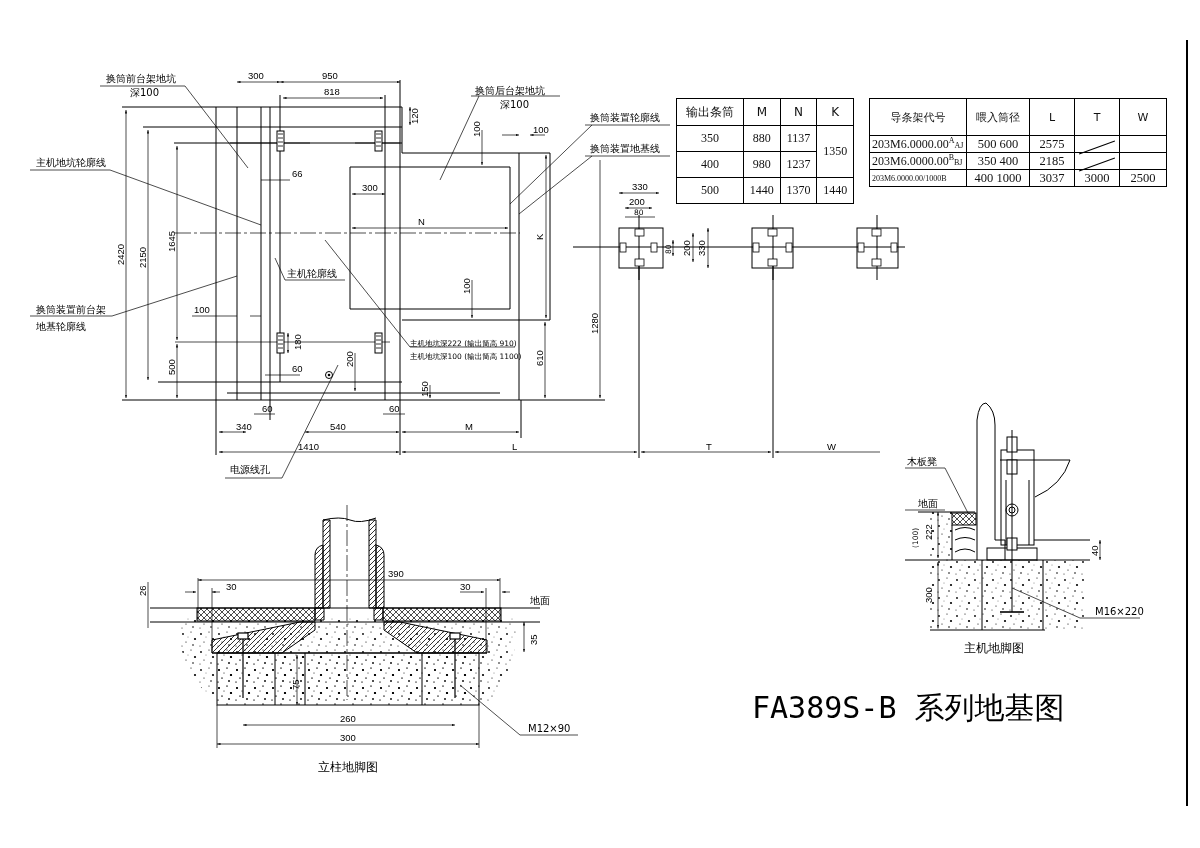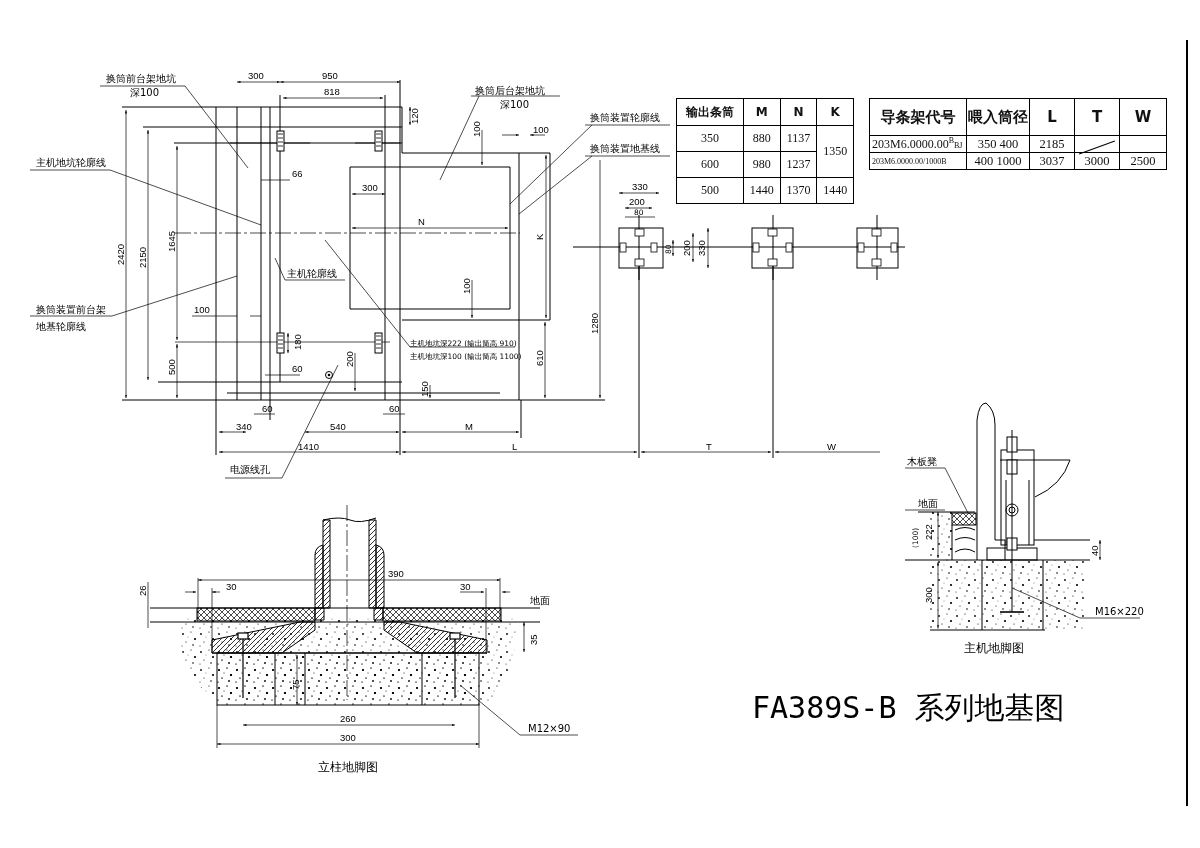--- a/index.html
+++ b/index.html
@@ -8,27 +8,27 @@
   .ln { stroke: #000; stroke-width: 1; fill: none; }
   .thk { stroke: #000; stroke-width: 1.6; fill: none; }
   .thin { stroke: #000; stroke-width: 0.7; fill: none; }
   .lbl { font-family: "DejaVu Sans", sans-serif; font-size: 10px; fill: #000; }
   .dim { font-family: "Liberation Sans", sans-serif; font-size: 9.5px; fill: #000; }
   .sm { font-family: "DejaVu Sans", sans-serif; font-size: 7.5px; fill: #000; }
   .cap { font-family: "DejaVu Sans", sans-serif; font-size: 12px; fill: #000; }
   .title { font-family: "DejaVu Sans Mono", monospace; font-size: 30px; fill: #000; }
   .tbl { position: absolute; border-collapse: collapse; background: #fff; }
   .tbl td { border: 1px solid #000; text-align: center; padding: 0; font-family: "Liberation Serif", serif; font-size: 12px; color: #111; }
-  .tbl td.hd { font-family: "DejaVu Sans", sans-serif; font-size: 12px; font-weight: bold; }
+  .tbl td.hd { font-family: "DejaVu Sans", sans-serif; font-size: 12px; font-weight: normal; }
   #out-table { left: 676px; top: 98px; width: 178px; }
   #out-table td { height: 25px; }
   #out-table tr:first-child td { height: 26px; }
   #guide-table { left: 869px; top: 98px; width: 298px; }
   #guide-table td { height: 16px; font-size: 12.5px; }
-  #guide-table tr:first-child td { height: 36px; font-size: 15px; }
+  #guide-table tr:first-child td { height: 36px; font-size: 11px; }
   #guide-table td.code { font-size: 12px; text-align: left; padding-left: 2px; white-space: nowrap; }
   #guide-table td.code.small { font-size: 8px; }
   .sup { font-size: 8px; vertical-align: super; line-height: 0; }
   .slash { display: inline-block; width: 38px; height: 1px; background: #000; transform: rotate(-20deg); }
   .frame-line { position: absolute; left: 1186px; top: 40px; width: 2px; height: 766px; background: #000; }
 </style>
 </head>
 <body>
 
 <div class="frame-line"></div>
@@ -335,21 +335,21 @@
     <td class="hd">N</td>
     <td class="hd">K</td>
   </tr>
   <tr>
     <td>350</td>
     <td>880</td>
     <td>1137</td>
     <td rowspan="2">1350</td>
   </tr>
   <tr>
-    <td>600</td>
+    <td>400</td>
     <td>980</td>
     <td>1237</td>
   </tr>
   <tr>
     <td>500</td>
     <td>1440</td>
     <td>1370</td>
     <td>1440</td>
   </tr>
 </tbody>
@@ -358,20 +358,27 @@
 <table id="guide-table" class="tbl">
   <tbody>
       <tr>
     <td class="hd" style="width:96px">导条架代号</td>
     <td class="hd" style="width:62px">喂入筒径</td>
     <td class="hd" style="width:44px">L</td>
     <td class="hd" style="width:44px">T</td>
     <td class="hd">W</td>
   </tr>
   <tr>
+    <td class="code"><span>203M6.0000.00</span><span class="sup">A</span><span style="font-size:8px">AJ</span></td>
+    <td>500  600</td>
+    <td>2575</td>
+    <td><span class="slash"></span></td>
+    <td></td>
+  </tr>
+  <tr>
     <td class="code"><span>203M6.0000.00</span><span class="sup">B</span><span style="font-size:8px">BJ</span></td>
     <td>350  400</td>
     <td>2185</td>
     <td><span class="slash"></span></td>
     <td></td>
   </tr>
   <tr>
     <td class="code small">203M6.0000.00/1000B</td>
     <td>400 1000</td>
     <td>3037</td>

